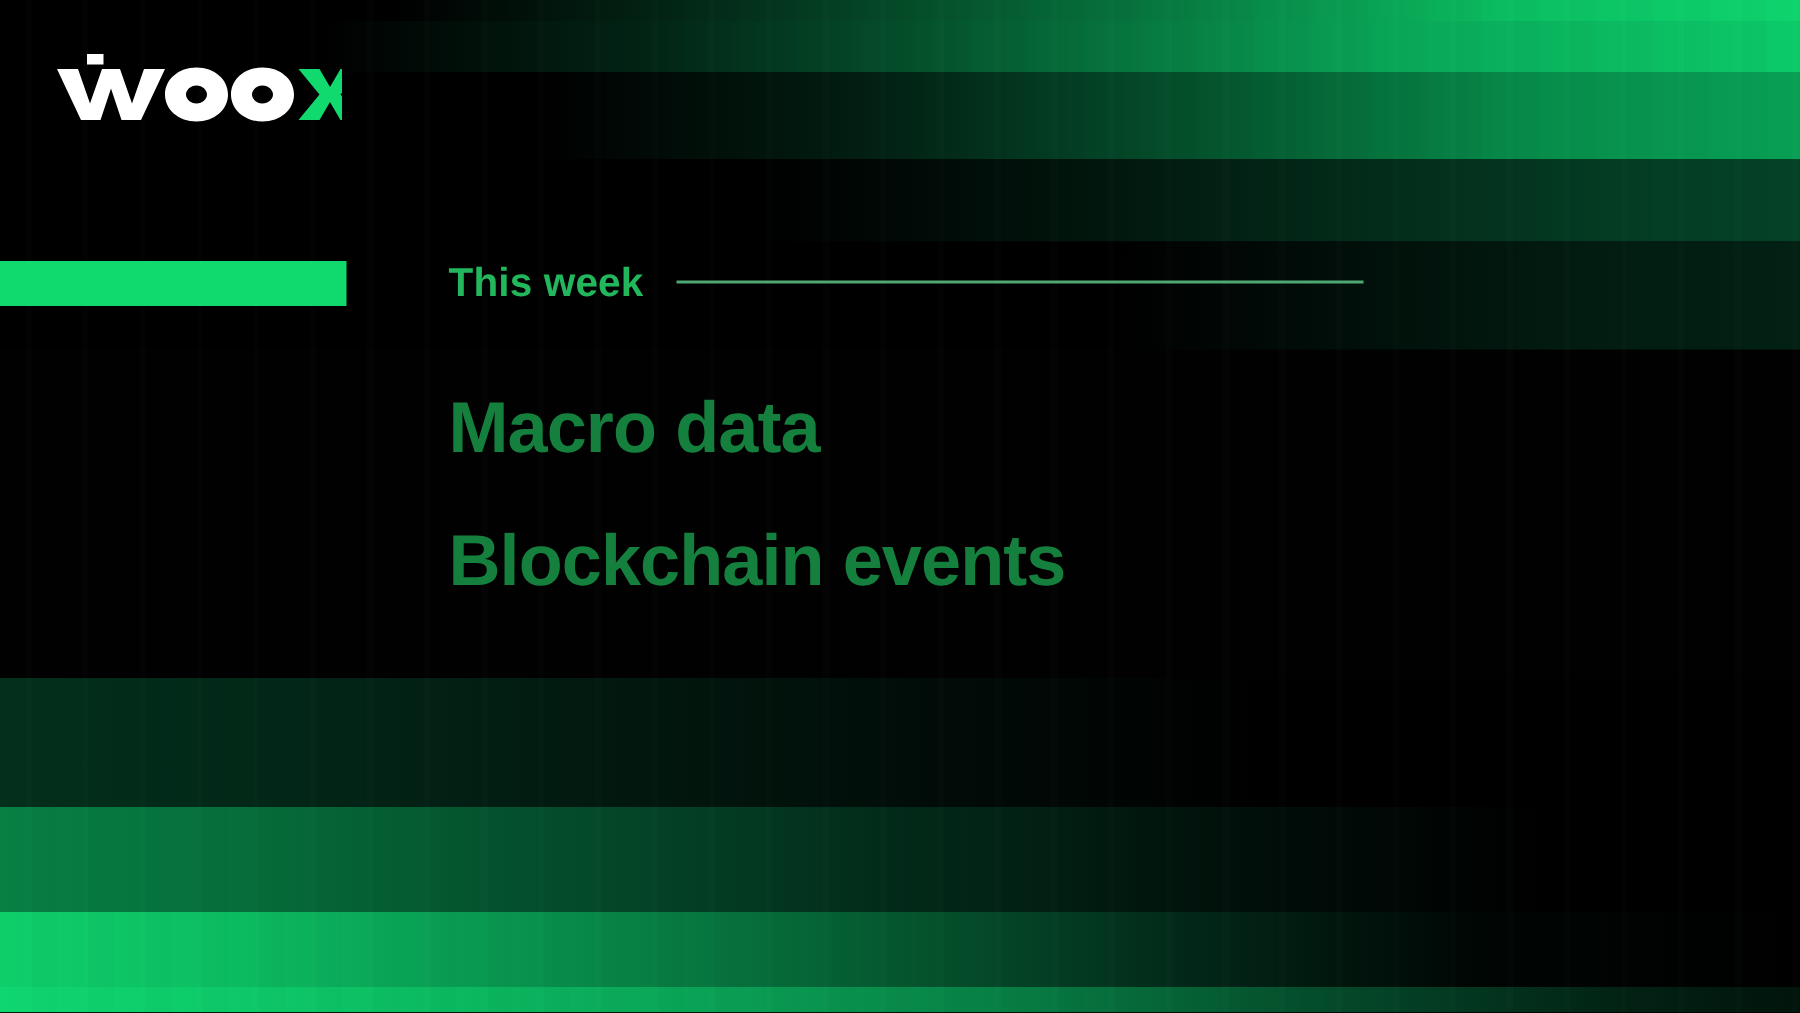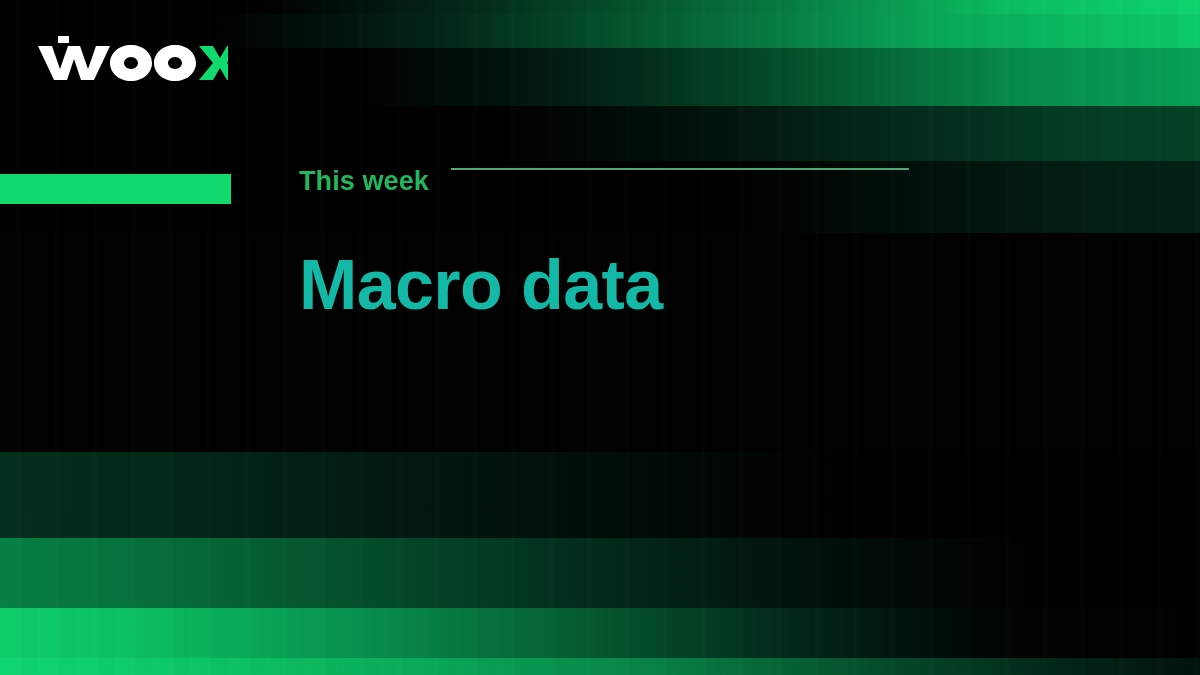--- a/index.html
+++ b/index.html
@@ -167,20 +167,21 @@
   }
 
   
   .eyebrow-row {
     position: absolute;
     left: 299px;
     top: 168px;
     width: 610px;
     height: 40px;
     display: flex;
+    align-items: center;
     gap: 22px;
   }
   .eyebrow-label {
     font-size: 27px;
     font-weight: 700;
     letter-spacing: 0.1px;
     color: #22b75c;
     white-space: nowrap;
     line-height: 1;
   }
@@ -193,24 +194,24 @@
 
   
   .headline {
     position: absolute;
     left: 299px;
     top: 241px;
     width: 840px;
   }
   .headline-line {
     display: block;
-    font-size: 70px;
+    font-size: 48px;
     font-weight: 700;
     line-height: 89px;
-    color: #14b8a6;
+    color: #15803d;
     letter-spacing: -0.6px;
     white-space: nowrap;
   }
 </style>
 </head>
 <body>
 
 <div class="banner">
 
   <div class="bg-layer">
@@ -245,15 +246,16 @@
 
   <div class="accent-bar"></div>
 
   <div class="eyebrow-row">
     <span class="eyebrow-label">This week</span>
     <span class="eyebrow-rule"></span>
   </div>
 
   <div class="headline">
     <span class="headline-line">Macro data</span>
+    <span class="headline-line">Blockchain events</span>
   </div>
 
 </div>
 
 </body></html>

